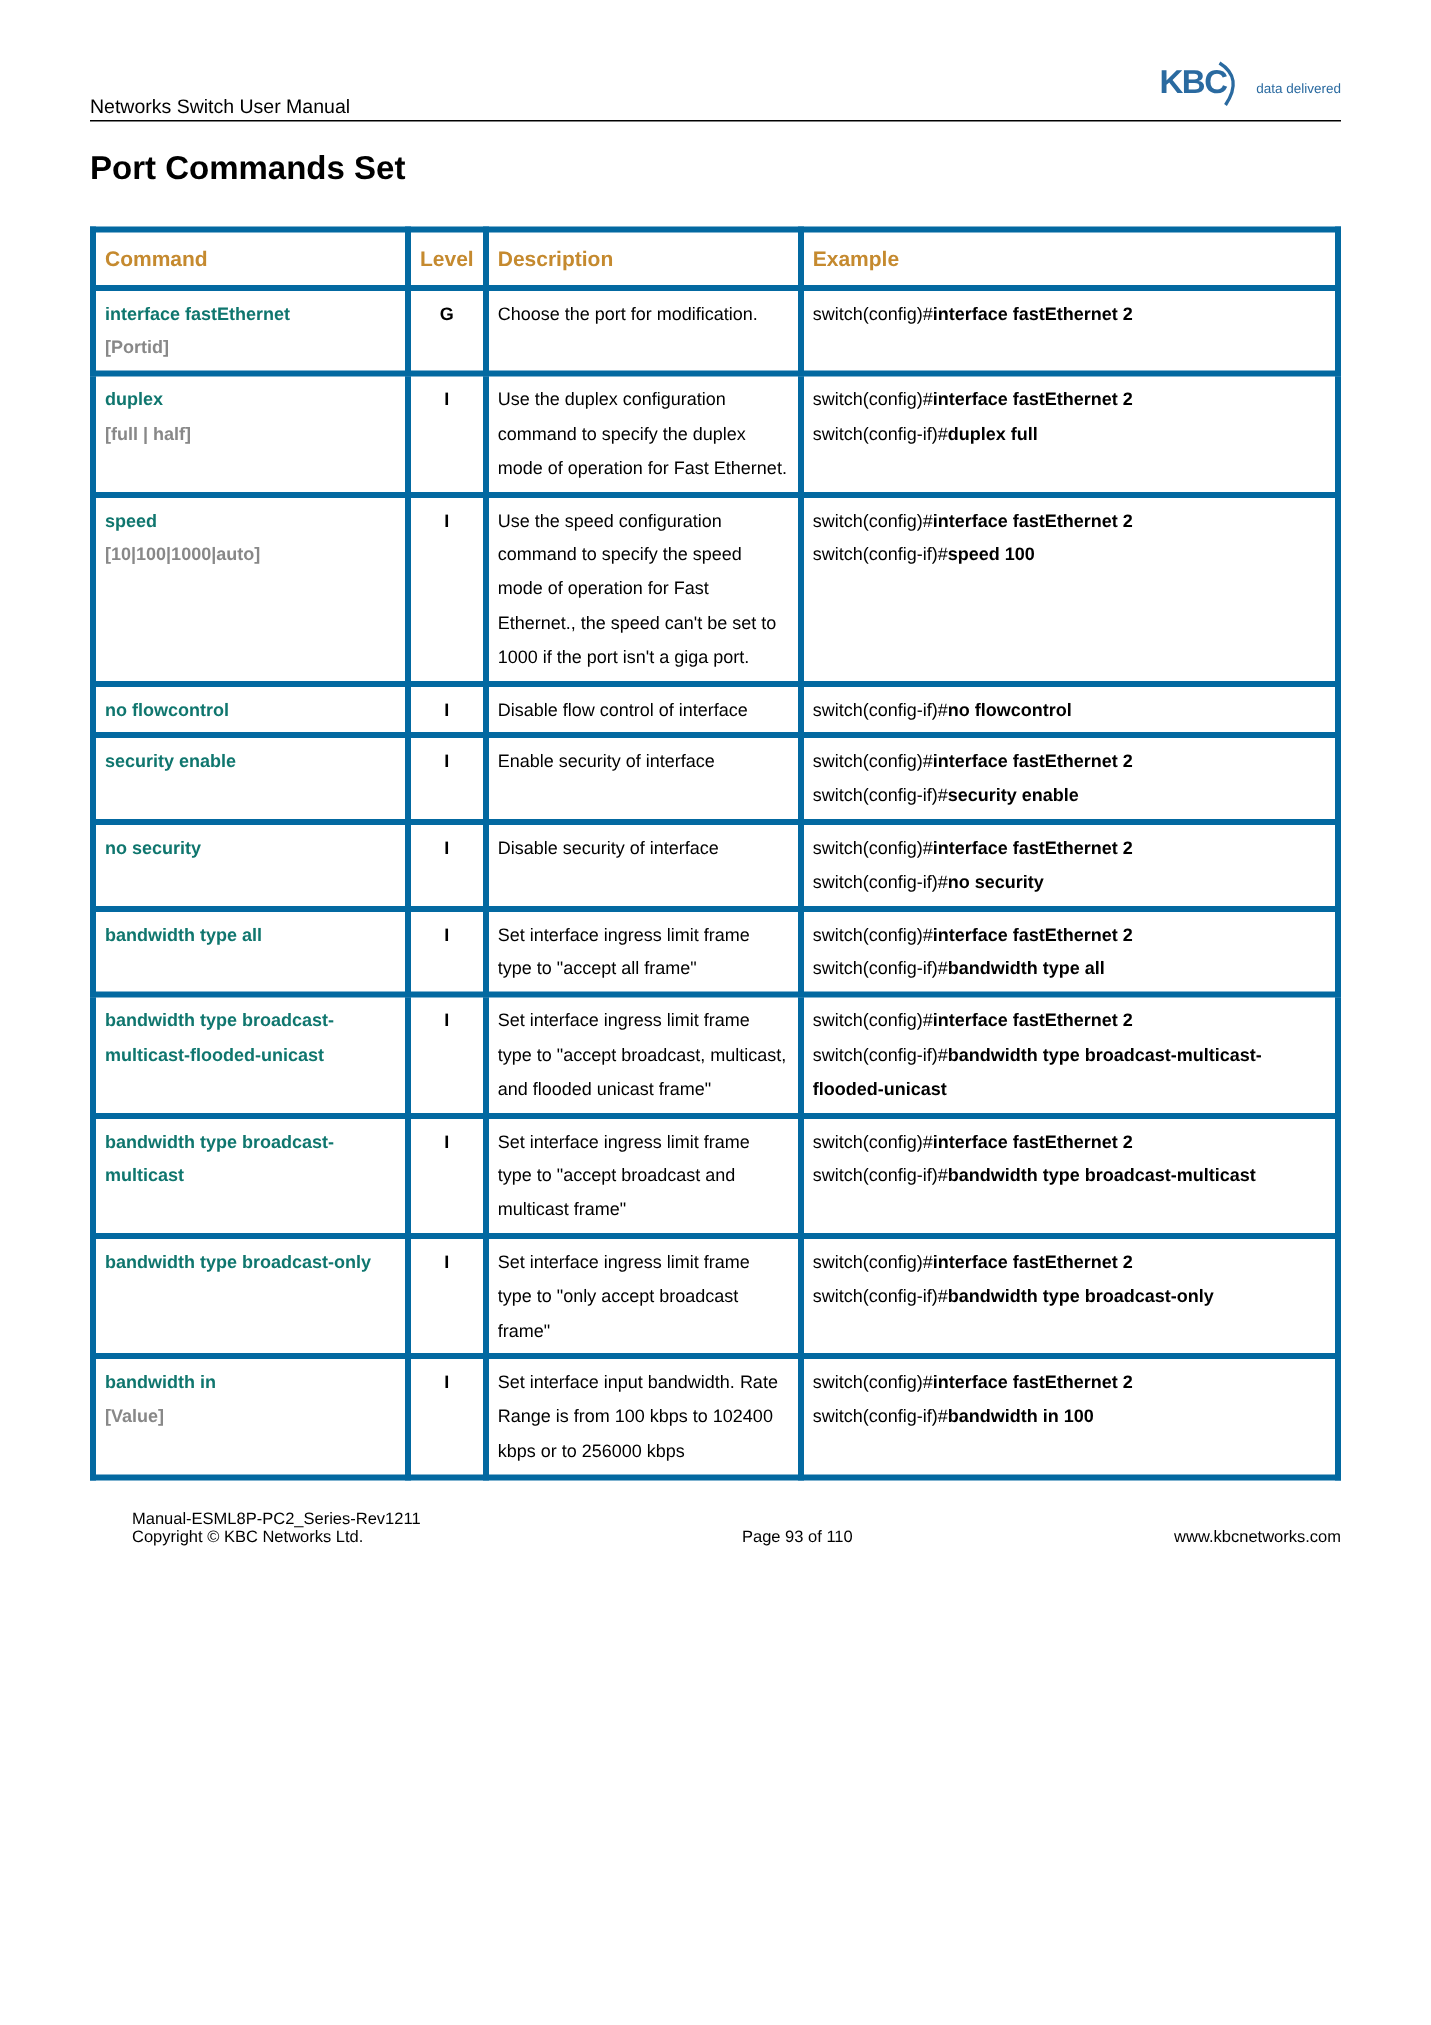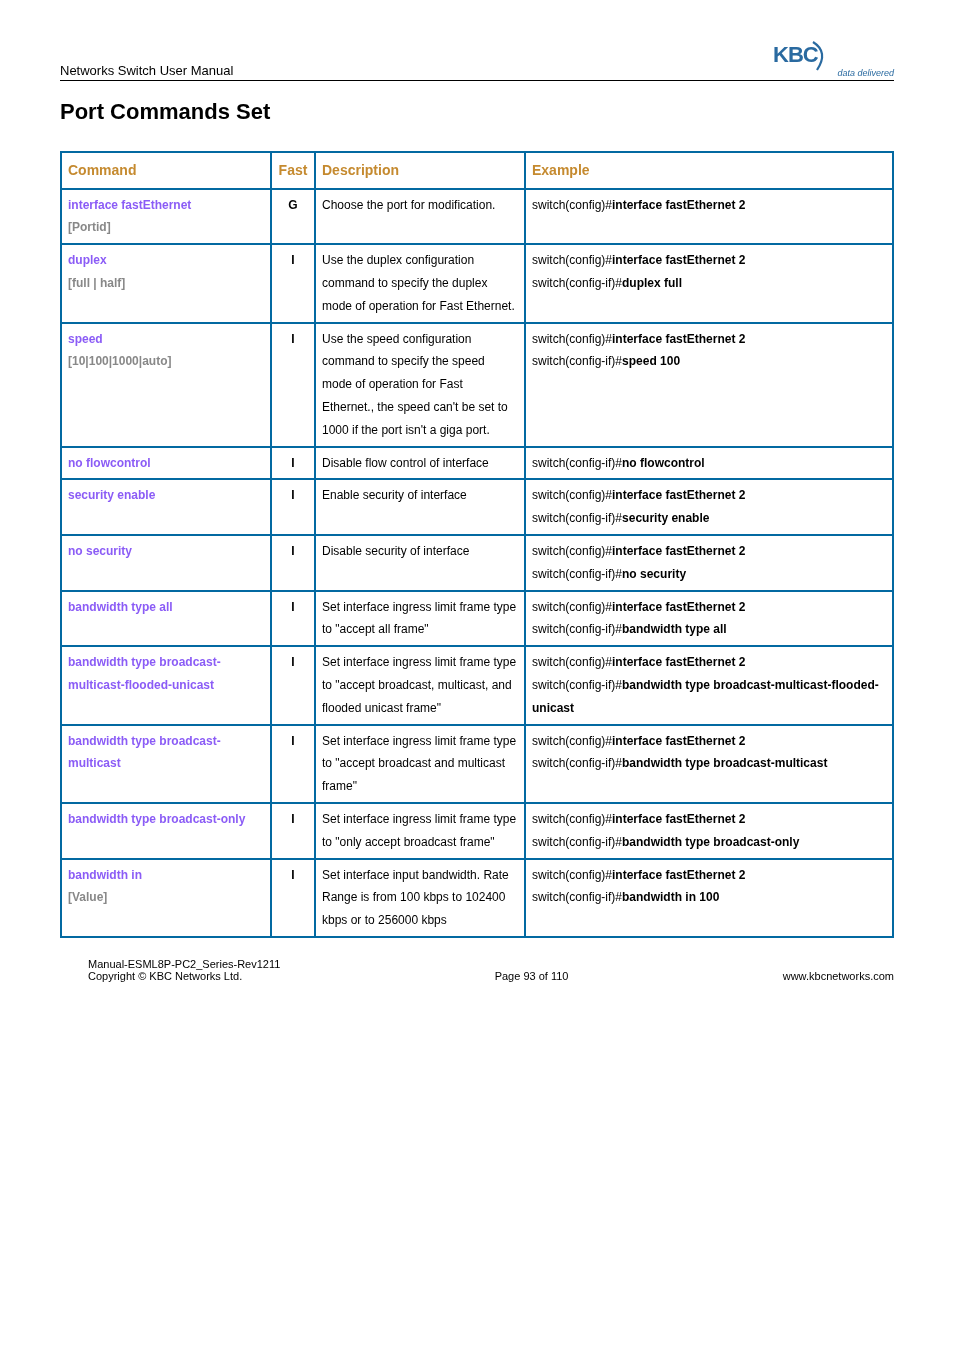--- a/index.html
+++ b/index.html
@@ -16,53 +16,52 @@
     align-items: flex-end;
     border-bottom: 1px solid #000;
     padding-bottom: 2px;
     margin-bottom: 18px;
   }
   .header-title {
     font-size: 13px;
   }
   .logo {
     display: flex;
-    align-items: flex-end;
+    align-items: center;
     gap: 4px;
   }
   .logo-svg { }
   .logo-text {
     font-size: 9px;
-    font-style: italic;
     color: #2a6aa0;
   }
   .section-title {
     font-size: 22px;
     font-weight: bold;
     margin-bottom: 26px;
   }
   table {
     border-collapse: collapse;
     width: 100%;
     font-size: 12px;
   }
   th, td {
-    border: 2px solid #0369a1;
+    border: 4px solid #0369a1;
     padding: 4px 6px;
     vertical-align: top;
     text-align: left;
     line-height: 1.9;
   }
   th.col-cmd { width: 210px; }
   th.col-lvl { width: 44px; text-align: center; }
   th.col-desc { width: 210px; }
   th.col-ex { }
   td.lvl { text-align: center; font-weight: bold; vertical-align: top; padding-top: 4px;}
   .orange { color: #c58a2f; font-weight: bold; font-size: 14px; }
-  .blue-b { color: #8b5cf6; font-weight: bold; }
+  .blue-b { color: #0f766e; font-weight: bold; }
   .grey-b { color: #888; font-weight: bold; }
   .b { font-weight: bold; }
   .footer {
     display: flex;
     justify-content: space-between;
     font-size: 11px;
     margin-top: 20px;
     margin-left: 28px;
   }
 </style>
@@ -79,21 +78,21 @@
     <span class="logo-text">data delivered</span>
   </div>
 </div>
 
 <div class="section-title">Port Commands Set</div>
 
 <table>
   <thead>
     <tr>
       <th class="col-cmd"><span class="orange">Command</span></th>
-      <th class="col-lvl"><span class="orange">Fast</span></th>
+      <th class="col-lvl"><span class="orange">Level</span></th>
       <th class="col-desc"><span class="orange">Description</span></th>
       <th class="col-ex"><span class="orange">Example</span></th>
     </tr>
   </thead>
   <tbody id="tbody">
       <tr>
         <td><span class="blue-b">interface fastEthernet</span><br><span class="grey-b">[Portid]</span></td>
         <td class="lvl">G</td>
         <td>Choose the port for modification.</td>
         <td><span>switch(config)#</span><span class="b">interface fastEthernet 2</span></td>

